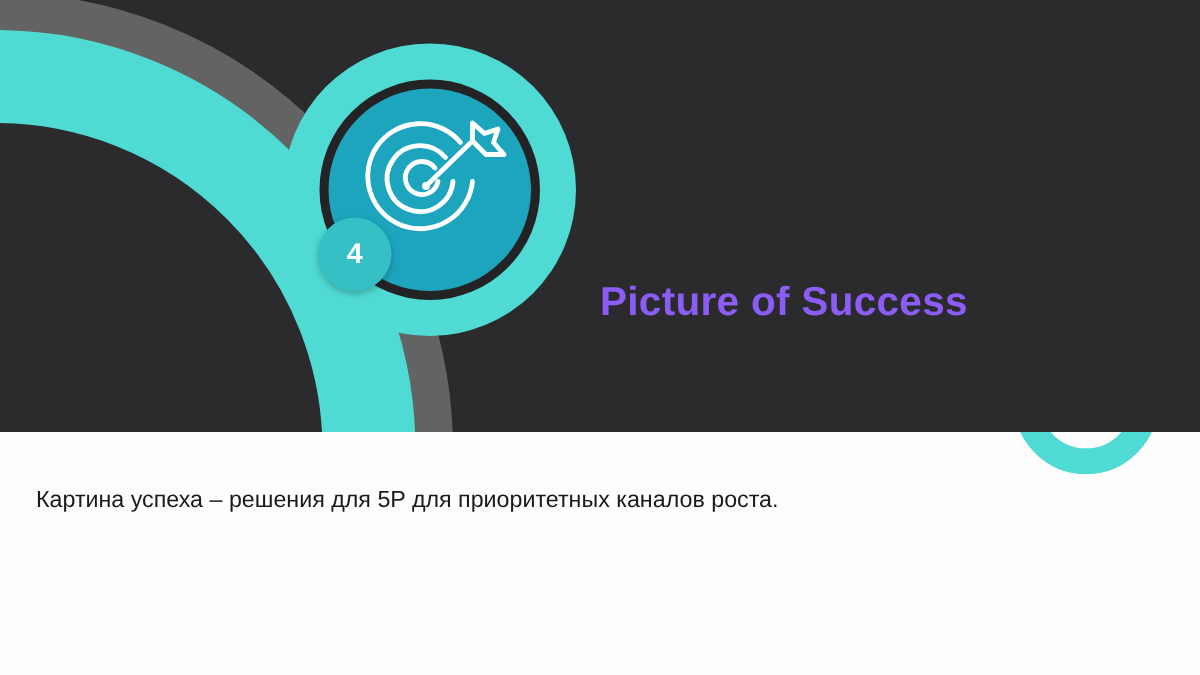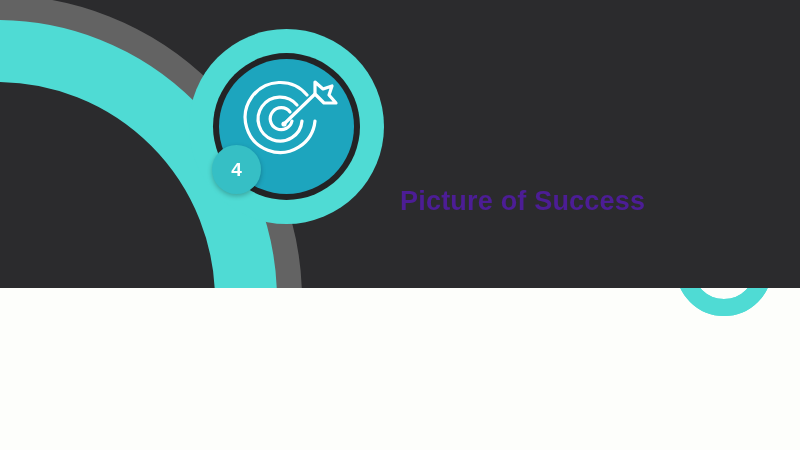--- a/index.html
+++ b/index.html
@@ -142,21 +142,21 @@
     line-height: 1;
     font-family: "Liberation Sans", sans-serif;
   }
 
   
   .title {
     position: absolute;
     left: 400px;
     top: 186px;
     width: 360px;
-    color: #4c1d95;
+    color: #8b5cf6;
     font-size: 27px;
     font-weight: bold;
     letter-spacing: 0.2px;
     z-index: 6;
     font-family: "Liberation Sans", sans-serif;
   }
 
   
   .caption {
     position: absolute;
@@ -205,14 +205,15 @@
         <circle cx="49" cy="51" r="2.6" fill="#FFFFFF"></circle>
       </svg>
     </div>
     <div class="badge">
       <span>4</span>
     </div>
   </div>
 
   <div class="title">Picture of Success</div>
 
+  <div class="caption">Картина успеха – решения для 5P для приоритетных каналов роста.</div>
 
 </div>
 
 </body></html>

